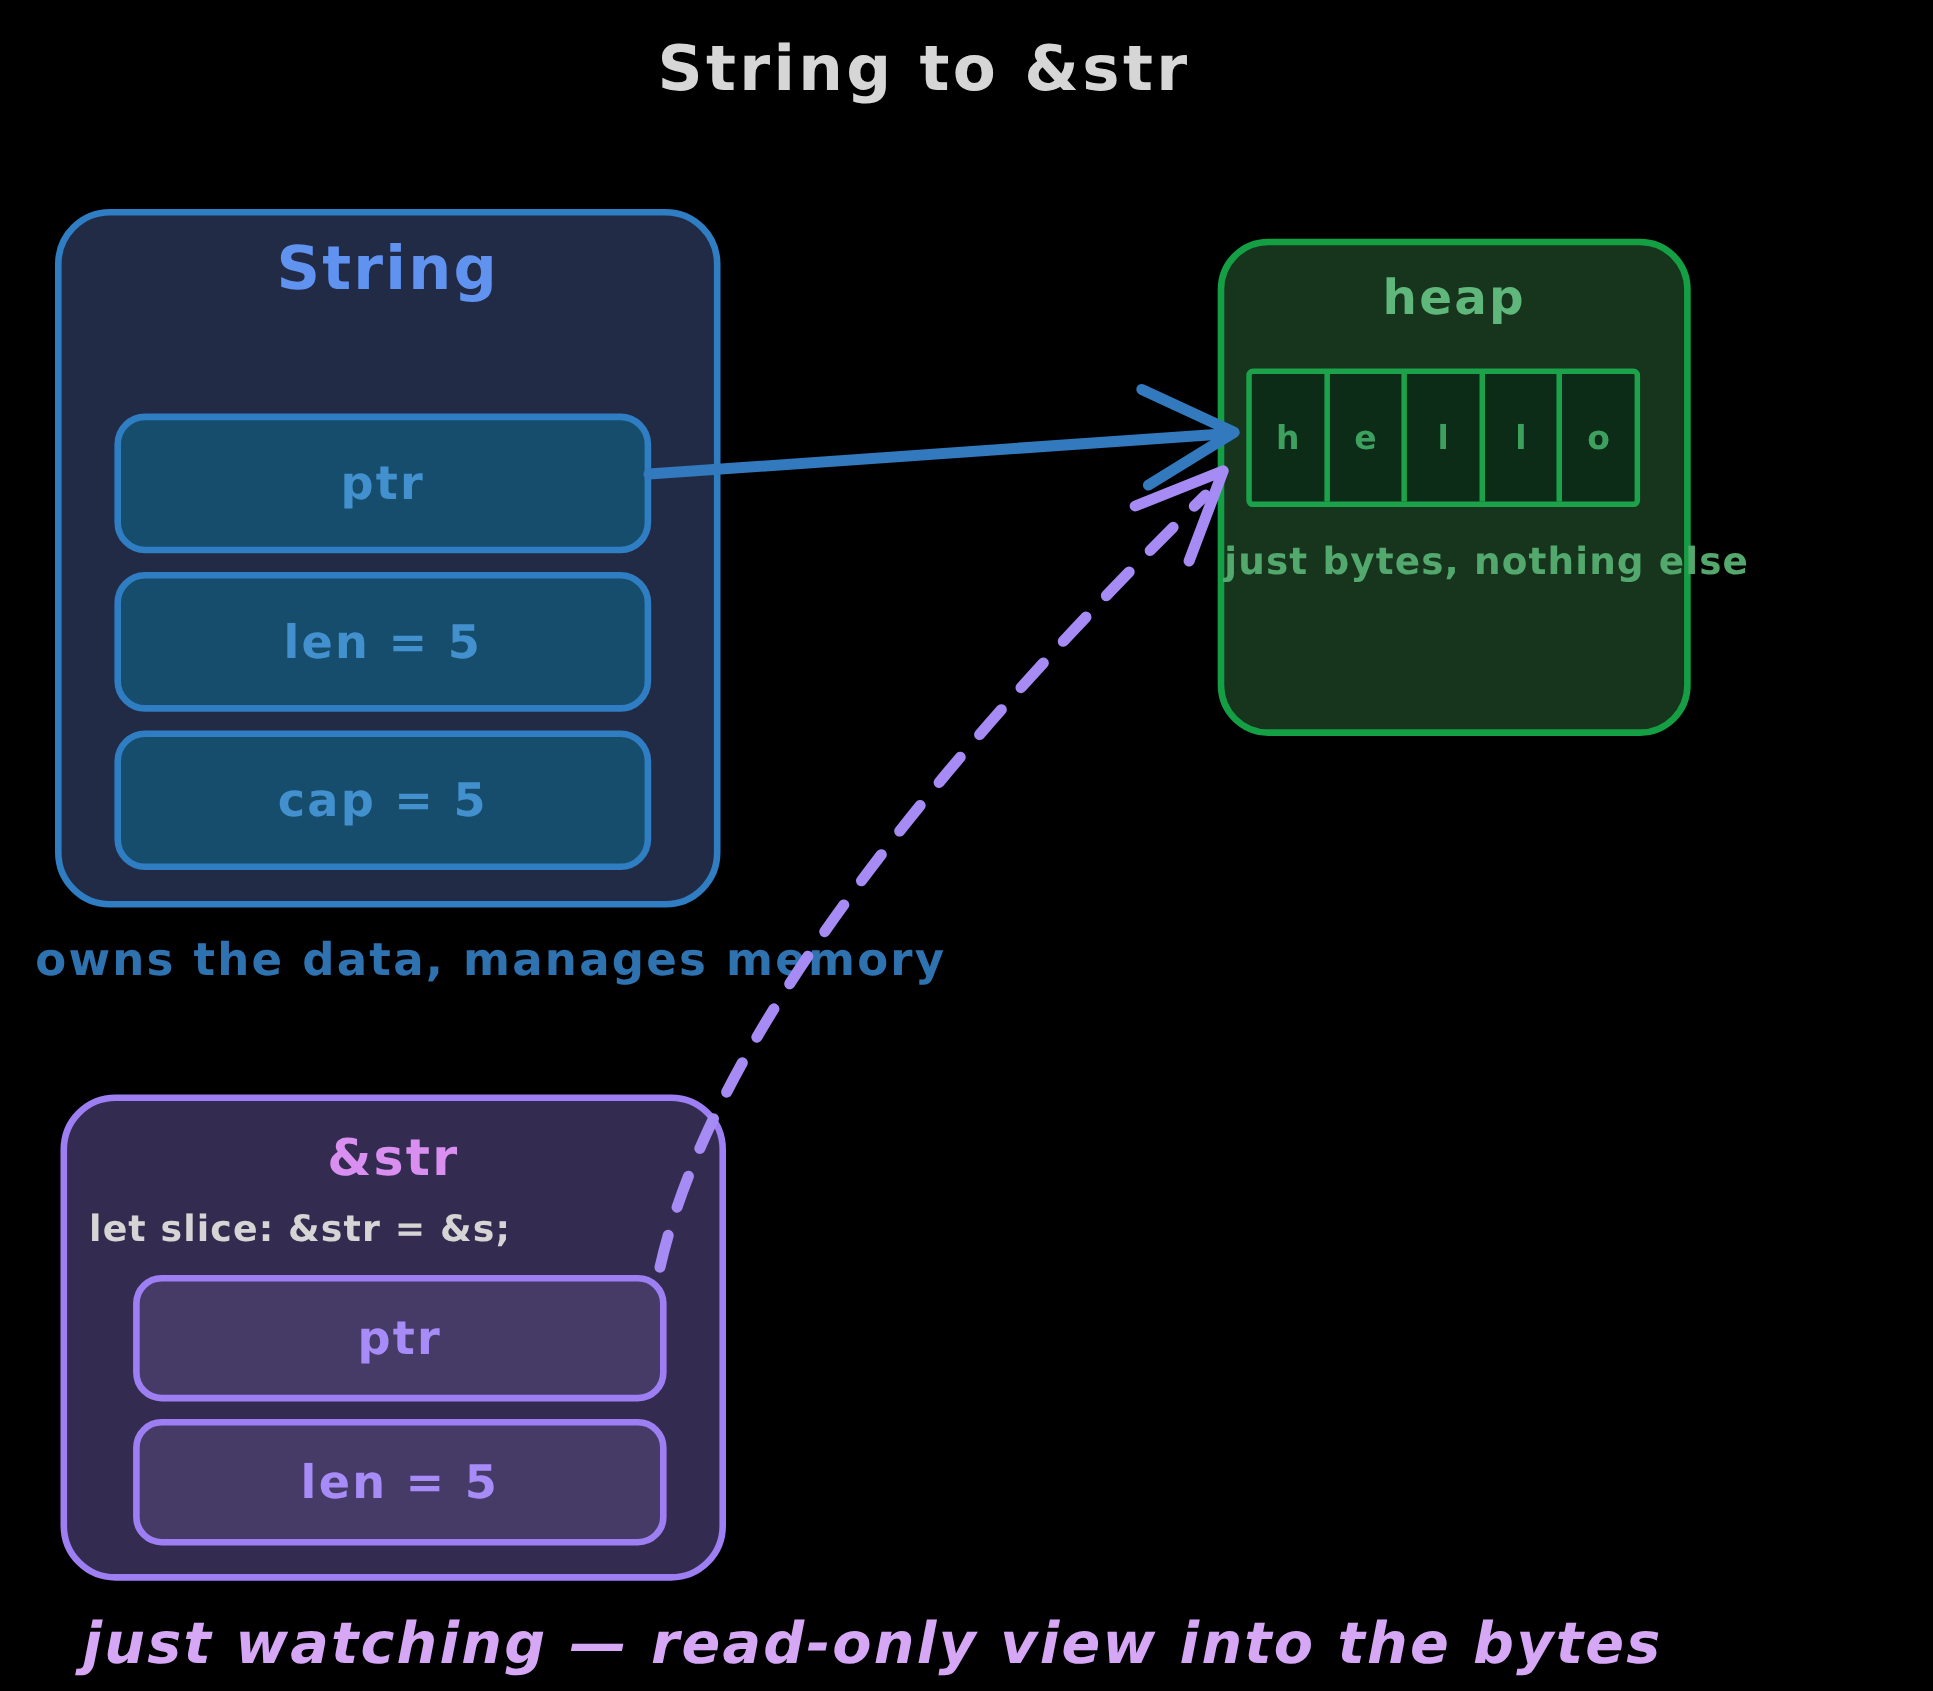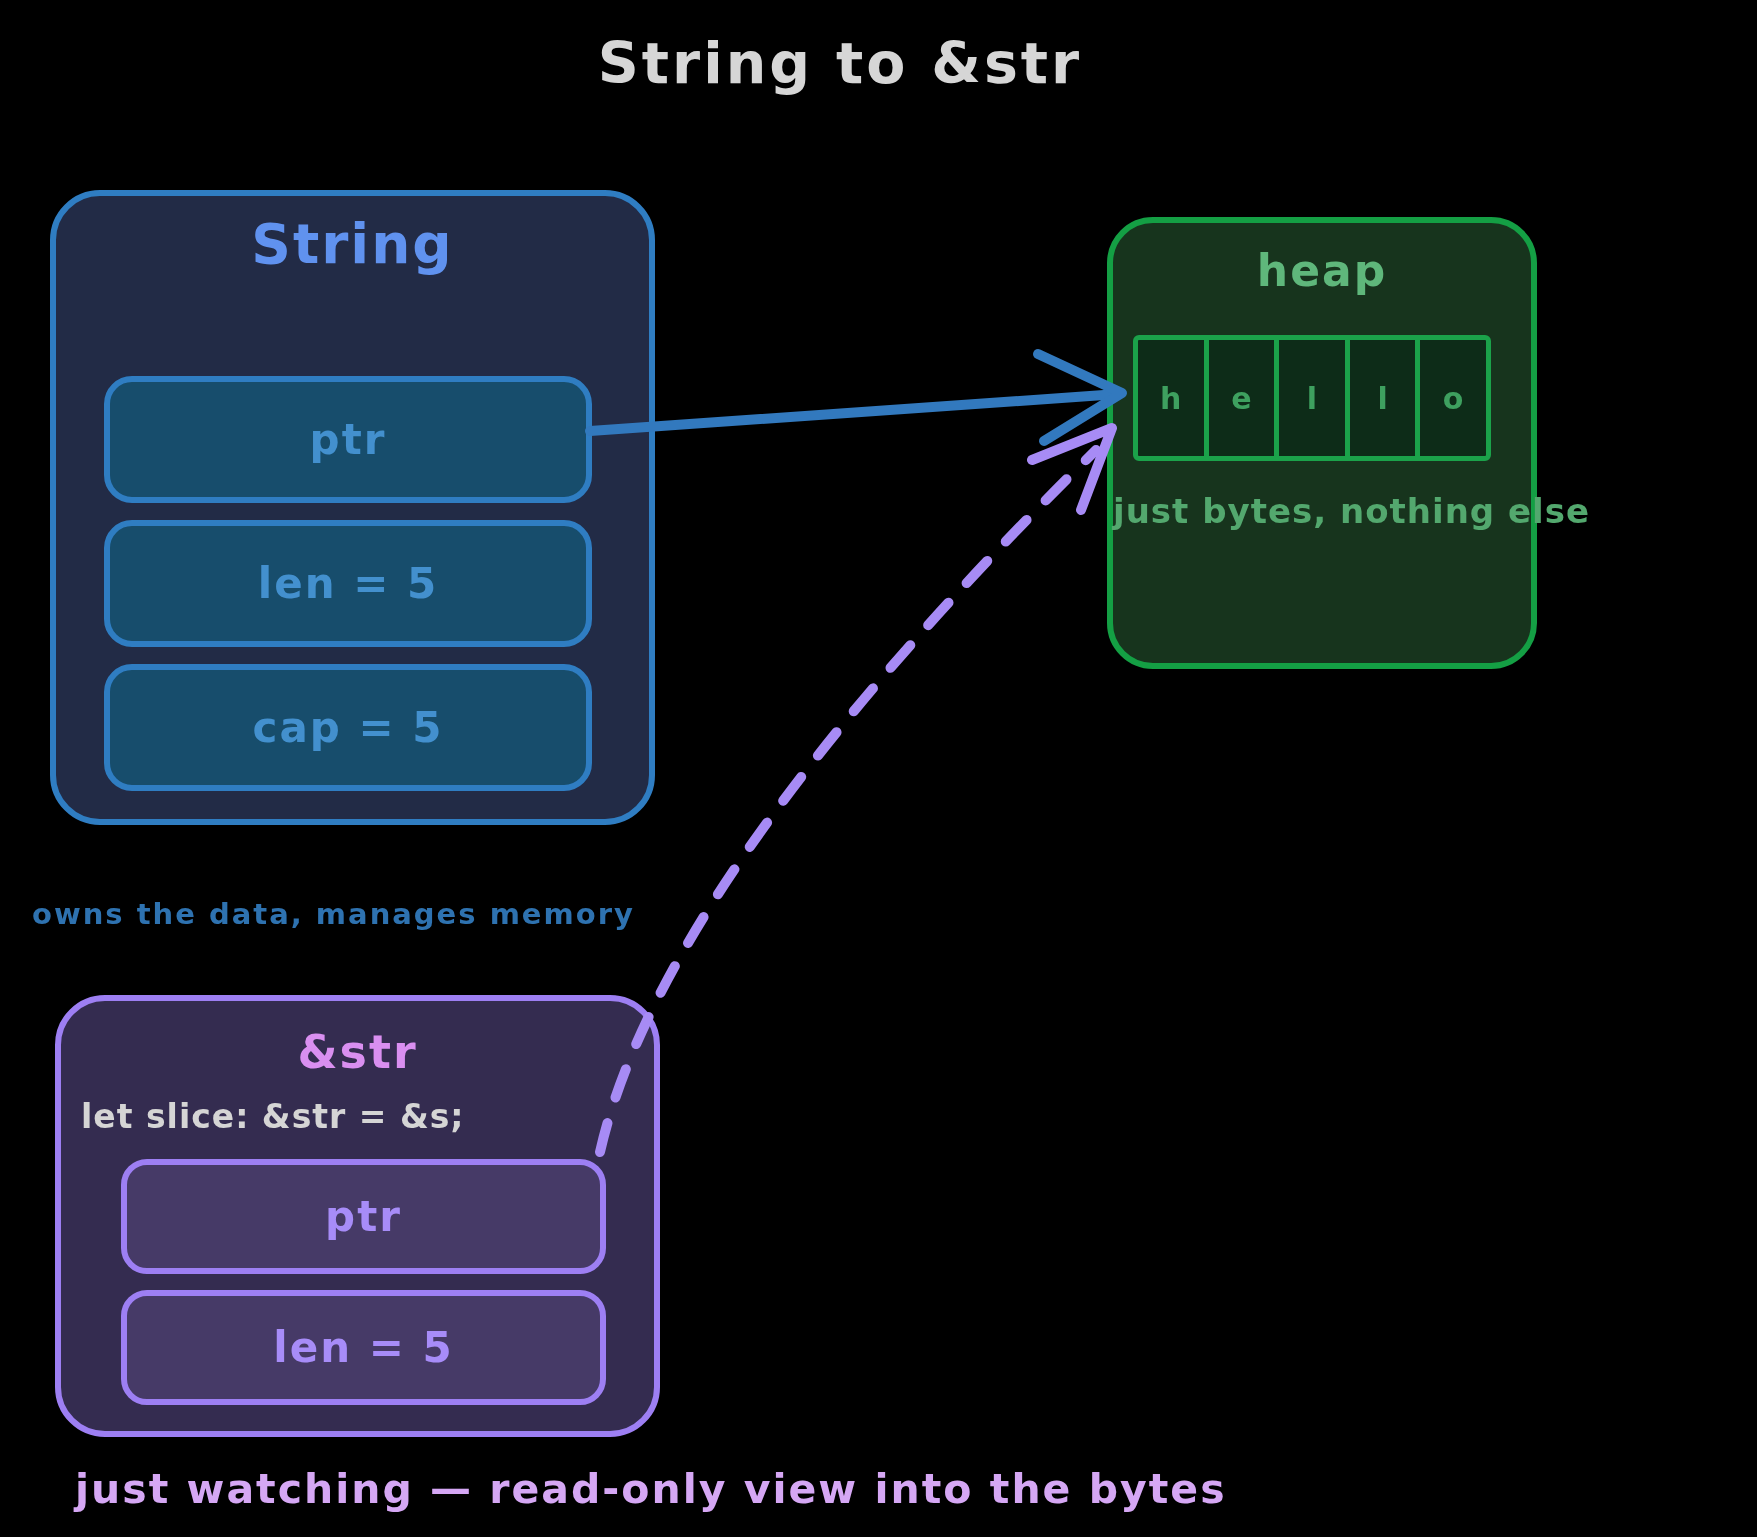--- a/index.html
+++ b/index.html
@@ -88,21 +88,21 @@
     border-radius: 28px;
     font-size: 42px;
     color: var(--blue-field-text);
   }
   .caption {
     position: absolute;
     font-weight: bold;
     letter-spacing: 2px;
     white-space: nowrap;
   }
-  .caption.blue { left: 32px; top: 897px; font-size: 29px; color: var(--blue-caption); }
+  .caption.blue { left: 32px; top: 848px; font-size: 41px; color: var(--blue-caption); }
   
   .heap-box {
     left: 1107px; top: 217px; width: 430px; height: 452px;
     background: var(--green-box-fill);
     border: 6px solid var(--green-border);
     border-radius: 46px;
   }
   .heap-box .box-title {
     margin-top: 22px;
     text-align: center;
@@ -155,21 +155,21 @@
     display: flex; flex-direction: column; gap: 16px;
   }
   .field.purple {
     height: 115px;
     background: var(--purple-field-fill);
     border: 6px solid var(--purple-border);
     border-radius: 26px;
     font-size: 42px;
     color: var(--purple-field-text);
   }
-  .caption.purple { left: 75px; top: 1465px; font-size: 41px; color: var(--purple-caption); }
+  .caption.purple { left: 75px; top: 1465px; font-size: 52px; color: var(--purple-caption); font-style: italic; }
   
   .arrows {
     position: absolute; left: 0; top: 0;
     width: 1757px; height: 1537px;
     pointer-events: none;
   }
   .arrow-blue { stroke: var(--arrow-blue); }
   .arrow-purple { stroke: var(--arrow-purple); }
 </style>
 </head>

